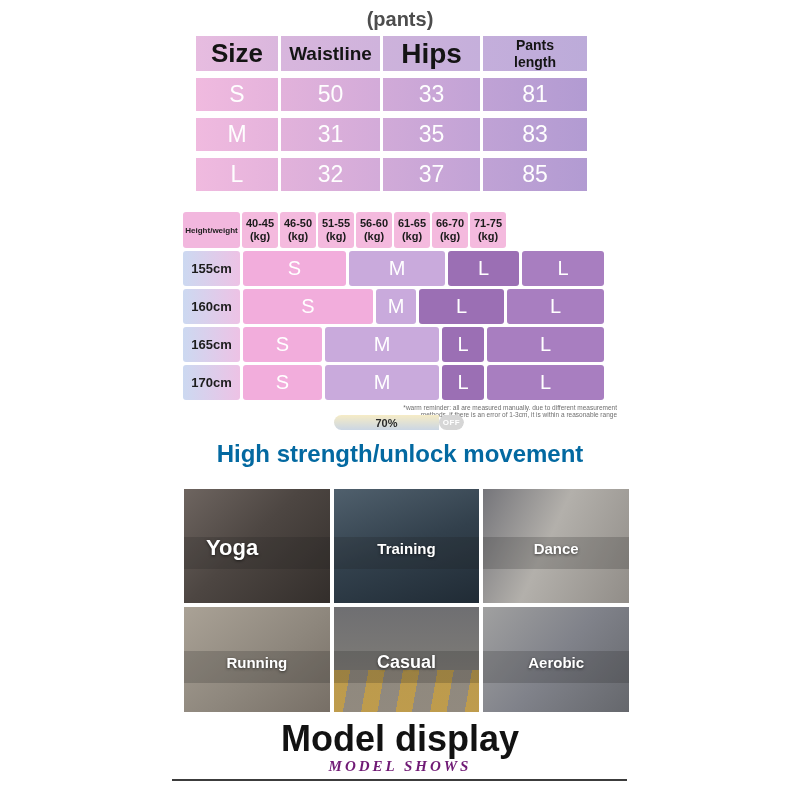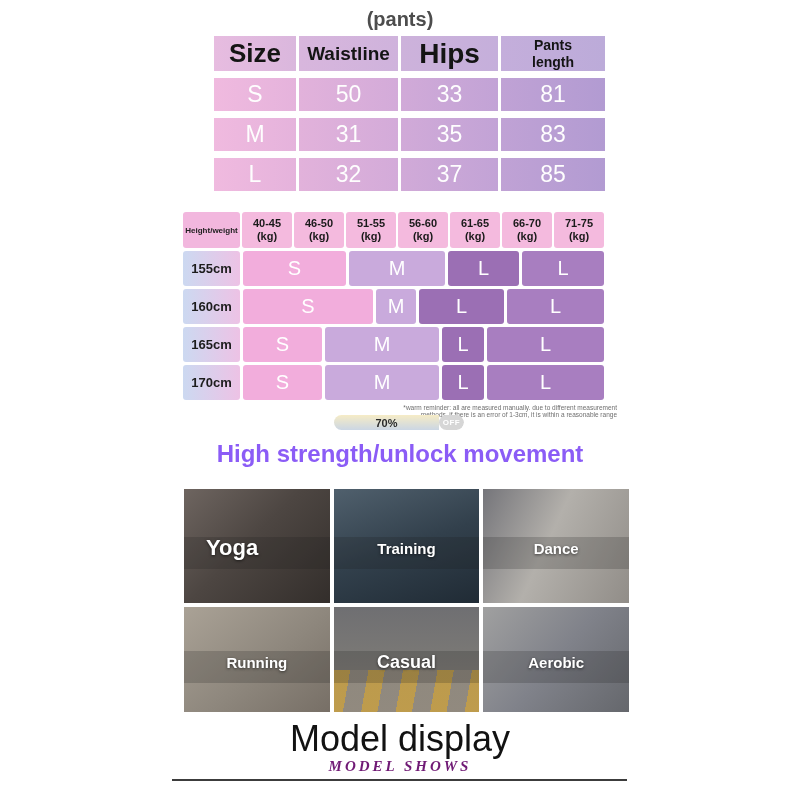--- a/index.html
+++ b/index.html
@@ -5,21 +5,21 @@
   * { margin:0; padding:0; box-sizing:border-box; }
   html,body { background:#fff; }
   body { font-family:"Liberation Sans", sans-serif; }
   .page { position:relative; width:800px; height:800px; background:#fff; overflow:hidden; margin:0 auto; }
 
   
   .pants-note { position:absolute; top:8px; left:0; width:100%; text-align:center;
     font-size:20px; font-weight:700; color:#4d4d4d; }
 
   
-  .size-table { position:absolute; left:214px; top:36px; display:grid;
+  .size-table { position:absolute; left:196px; top:36px; display:grid;
     grid-template-columns:82px 99px 97px 104px; column-gap:3px; row-gap:7px; }
   .size-table .cell { display:flex; align-items:center; justify-content:center; text-align:center; }
   .size-table .hcell { height:35px; color:#141414; }
   .size-table .bcell { height:33px; color:#fefefe; font-size:23px; font-weight:400; }
   .h-size  { font-size:26px; font-weight:800; }
   .h-waist { font-size:19px; font-weight:700; }
   .h-hips  { font-size:28px; font-weight:800; }
   .h-plen  { font-size:14px; font-weight:700; line-height:1.15; }
   .h-plen span { display:block; width:58px; margin:4px auto; }
   .st-h1{background:linear-gradient(90deg,#e7bce0,#dab7dd);}
@@ -31,21 +31,21 @@
   .st-c3{background:linear-gradient(90deg,#d1aad8,#c2a3d6);}
   .st-c4{background:linear-gradient(90deg,#c0a2d5,#b29bd2);}
 
   
   .fit-chart { position:absolute; left:183px; top:212px; width:424px; }
   .fc-row { display:flex; gap:3px; margin-top:3px; }
   .fc-row:first-child { margin-top:0; gap:2px; }
   .fc-cell { display:flex; flex-direction:column; align-items:center; justify-content:center;
     border-radius:3px; text-align:center; }
   .fc-corner { width:57px; height:36px; background:#f2b7de; font-size:8px; font-weight:700; color:#222; }
-  .fc-w { width:50px; height:36px; background:#f4bade; color:#1a1a1a; font-size:11px; font-weight:700; line-height:1.2; }
+  .fc-w { width:36px; height:36px; background:#f4bade; color:#1a1a1a; font-size:11px; font-weight:700; line-height:1.2; }
   .fc-label { width:57px; height:35px; background:linear-gradient(90deg,#ccd9f1,#edc2e5);
     color:#1c1c1c; font-size:13px; font-weight:700; }
   .fc-size { height:35px; color:#fff; font-size:20px; font-weight:400; }
   .c-s  { background:#f2addc; }
   .c-m  { background:#c9aadc; }
   .c-ld { background:#9b6fb4; }
   .c-lm { background:#a87ec0; }
   .r1-c1{width:103px}.r1-c2{width:96px}.r1-c3{width:71px}.r1-c4{width:82px}
   .r2-c1{width:130px}.r2-c2{width:40px}.r2-c3{width:85px}.r2-c4{width:97px}
   .r3-c1{width:79px}.r3-c2{width:114px}.r3-c3{width:42px}.r3-c4{width:117px}
@@ -59,21 +59,21 @@
     display:flex; border-radius:8px; overflow:hidden; }
   .promo-left { flex:1; background:linear-gradient(180deg,#f6ecc6,#cbd6e4);
     display:flex; align-items:center; justify-content:center;
     font-size:11px; font-weight:700; color:#2a2a2a; }
   .promo-right { width:25px; background:#d6d6d6; border-radius:8px;
     display:flex; align-items:center; justify-content:center;
     font-size:8px; font-weight:700; color:#fff; letter-spacing:0.5px; }
 
   
   .headline { position:absolute; top:440px; left:0; width:100%; text-align:center;
-    font-size:24px; font-weight:800; color:#8b5cf6; }
+    font-size:24px; font-weight:800; color:#0369a1; }
 
   
   .gallery { position:absolute; left:172px; top:489px; width:457px;
     display:grid; grid-template-columns:repeat(3,1fr); grid-template-rows:114px 105px; gap:4px;padding-left:12px; }
   .photo { position:relative; overflow:hidden; }
   .photo .shade { position:absolute; left:0; right:0; top:42%; height:32px;
     background:rgba(25,25,25,0.20); }
   .photo .plabel { position:absolute; top:52%; left:50%; transform:translate(-50%,-50%);
     color:#fff; font-weight:700; font-size:15px;
     text-shadow:0 1px 3px rgba(0,0,0,0.6); white-space:nowrap; }
@@ -83,21 +83,21 @@
   .photo-dance   { background:linear-gradient(115deg,#75757a 0%,#b3b0ab 45%,#918d88 100%); }
   .photo-running { background:linear-gradient(140deg,#aaa296 0%,#8e877d 55%,#776f66 100%); }
   .photo-casual  { background:linear-gradient(180deg,#6f6f72 0%,#7c7a76 55%,#8d8378 100%); }
   .photo-casual .plabel { font-size:18px; }
   .photo-casual .crosswalk { position:absolute; left:0; right:0; bottom:0; height:42px;
     background:repeating-linear-gradient(100deg,#c7a045 0 16px,#928b80 16px 34px); opacity:0.85; }
   .photo-aerobic { background:linear-gradient(130deg,#a0a0a0 0%,#80828a 50%,#65676c 100%); }
 
   
   .footer-title { position:absolute; top:718px; left:0; width:100%; text-align:center;
-    font-size:36px; font-weight:400; color:#121212; }
+    font-size:36px; font-weight:700; color:#121212; }
   .footer-sub { position:absolute; top:758px; left:0; width:100%; text-align:center;
     font-family:"Liberation Serif", serif; font-style:italic; font-weight:600;
     font-size:15px; letter-spacing:3px; color:#701a75; }
   .footer-line { position:absolute; left:172px; top:779px; width:455px; height:2px; background:#3c3c3c; }
 </style>
 </head>
 <body>
 
 <div class="page">
 

